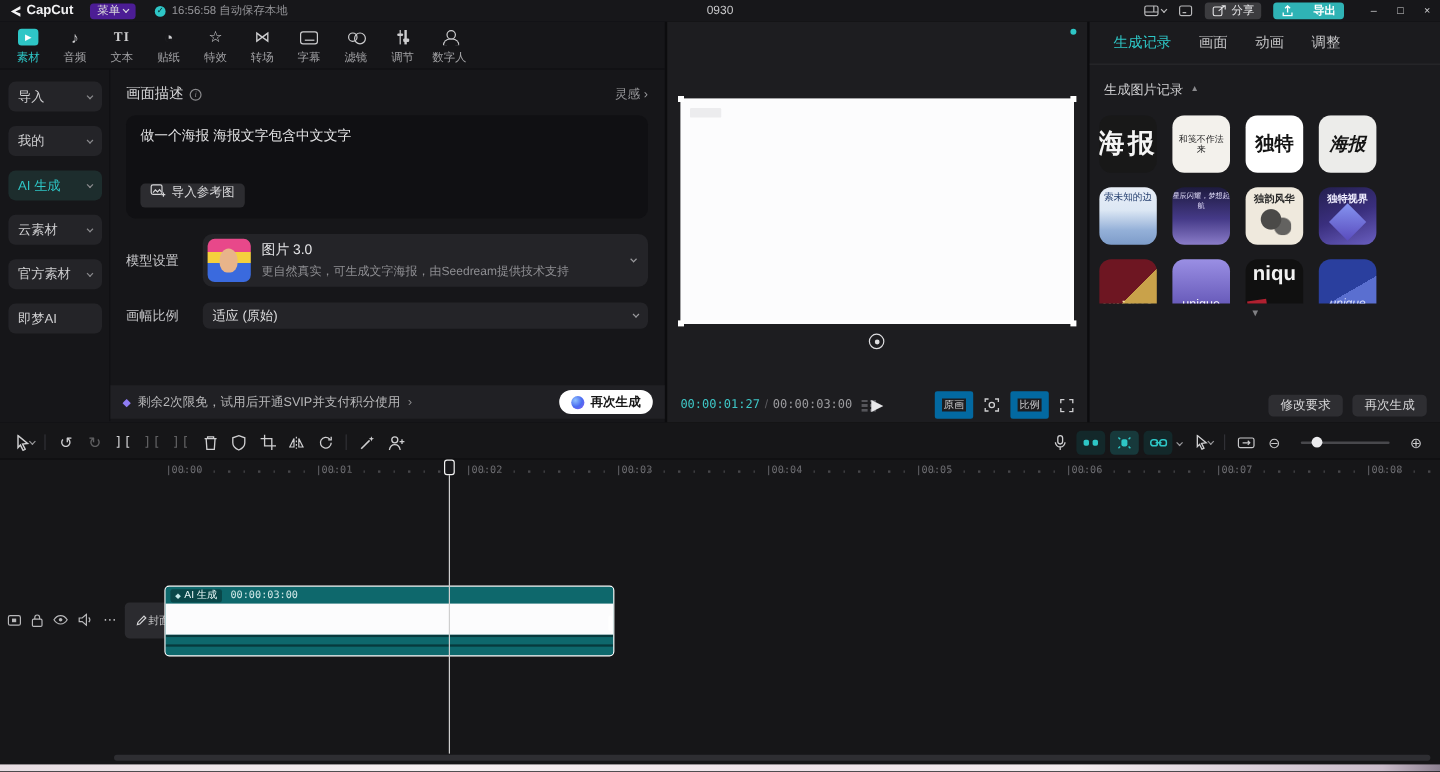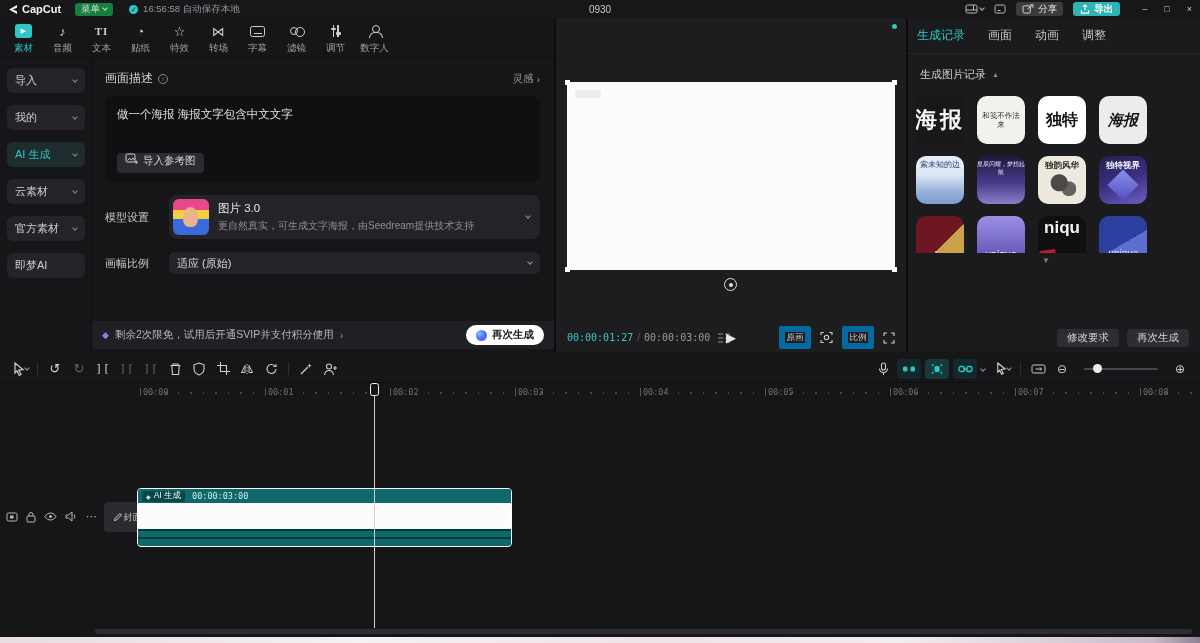--- a/index.html
+++ b/index.html
@@ -3,28 +3,28 @@
 <meta charset="utf-8">
 <style>
   *{box-sizing:border-box;margin:0;padding:0}
   html,body{width:1200px;height:643px;overflow:hidden}
   body{font-family:"Liberation Sans","DejaVu Sans",sans-serif;background:#0c0c0e;color:#d6d6d8;font-size:12px;-webkit-font-smoothing:antialiased}
   .app{position:relative;width:1200px;height:643px;background:#0c0c0e}
 
   
   .titlebar{position:absolute;top:0;left:0;right:0;height:18px;background:#17171a;display:flex;align-items:center;padding:0 8px;font-size:10px;z-index:30}
   .logo{display:flex;align-items:center;gap:4px;color:#f2f2f4;font-weight:bold;font-size:11px}
-  .menu-btn{margin-left:14px;height:13px;background:#15803d;border-radius:3px;padding:0 6px;display:flex;align-items:center;color:#d8d8da;font-size:9.5px;gap:3px}
+  .menu-btn{margin-left:14px;height:13px;background:#4c1d95;border-radius:3px;padding:0 6px;display:flex;align-items:center;color:#d8d8da;font-size:9.5px;gap:3px}
   .autosave{margin-left:16px;display:flex;align-items:center;gap:5px;color:#96969a;font-size:9.5px}
   .check-dot{width:9px;height:9px;border-radius:50%;background:#2ec6c6;color:#08282a;font-size:7px;display:flex;align-items:center;justify-content:center;line-height:1}
   .tb-center{position:absolute;left:0;right:0;text-align:center;color:#c9c9cb;font-size:10px;pointer-events:none}
   .tb-right{margin-left:auto;display:flex;align-items:center;gap:10px;z-index:2}
   .tb-icon{display:flex;align-items:center;gap:2px;color:#b9b9bb}
   .share-btn{height:14px;background:#3c3c3f;border-radius:3px;padding:0 6px;display:flex;align-items:center;gap:4px;color:#e6e6e8;font-size:9.5px}
-  .export-btn{height:14px;background:#2fb3b5;border-radius:3px;padding:0 7px;display:flex;align-items:center;gap:4px;color:#ffffff;font-size:9.5px;font-weight:bold}
+  .export-btn{height:14px;background:#2fb3b5;border-radius:3px;padding:0 7px;display:flex;align-items:center;gap:16px;color:#ffffff;font-size:9.5px;font-weight:bold}
   .win-controls{display:flex;align-items:center;gap:17px;margin-left:12px;color:#cfcfd1;font-size:9px}
 
   .chev{width:4px;height:4px;border-right:1px solid currentColor;border-bottom:1px solid currentColor;transform:rotate(45deg);display:inline-block;margin-top:-2px}
 
   
   .left-panel{position:absolute;left:0;top:18px;width:554px;height:334px;background:#161619}
   .player-panel{position:absolute;left:556px;top:18px;width:350px;height:334px;background:#1d1d20}
   .right-panel{position:absolute;left:908px;top:18px;width:292px;height:334px;background:#1b1b1e}
 
   
@@ -92,21 +92,21 @@
   .tc-cur{color:#3ec5c5}
   .tc-sep{color:#5c5c60;margin:0 4px;font-size:10px}
   .tc-total{color:#9a9a9d}
   .frames-ic{display:flex;gap:2px;margin-left:8px}
   .frames-ic span{width:5px;height:10px;background:repeating-linear-gradient(180deg,#55555a 0 2px,transparent 2px 4px)}
   .play-btn{position:absolute;left:50%;transform:translateX(-50%);color:#e8e8ea;font-size:13px}
   .pctrl-right{margin-left:auto;display:flex;align-items:center;gap:9px}
   .qbadge{border:6px solid #0369a1;border-radius:2px;font-size:8.5px;color:#cfcfd1;padding:0.5px 1.5px;line-height:1.2}
 
   
-  .rp-tabs{height:36px;display:flex;align-items:center;gap:23px;padding:0 9px;border-bottom:1px solid #28282c;font-size:12px}
+  .rp-tabs{height:36px;display:flex;align-items:center;gap:23px;padding:0 20px;border-bottom:1px solid #28282c;font-size:12px}
   .rp-tab{color:#c4c4c6}
   .rp-tab.active{color:#2ec6c6}
   .rp-section{display:flex;align-items:center;gap:6px;padding:13px 12px 0;font-size:11px;color:#cfcfd1}
   .rp-section .tri{font-size:7px;color:#8a8a8d}
   .thumb-grid{position:absolute;left:8px;top:78px;width:244px;height:157px;overflow:hidden;display:grid;grid-template-columns:repeat(4,48px);grid-auto-rows:48px;gap:12px 13px}
   .thumb{width:48px;height:48px;border-radius:10px;overflow:hidden;display:flex;align-items:center;justify-content:center;text-align:center;white-space:nowrap;position:relative}
   .t1{background:#181818;color:#f5f5f5;font-size:22px;font-weight:bold;letter-spacing:3px}
   .t2{background:#f3f1ec;color:#2a2a2a;font-size:7.5px;white-space:normal;line-height:1.25;font-family:"Liberation Serif",serif;padding:4px}
   .t3{background:#ffffff;color:#141414;font-size:16px;font-weight:bold}
   .t4{background:#ececea;color:#141414;font-size:15px;font-weight:bold;font-style:italic}

